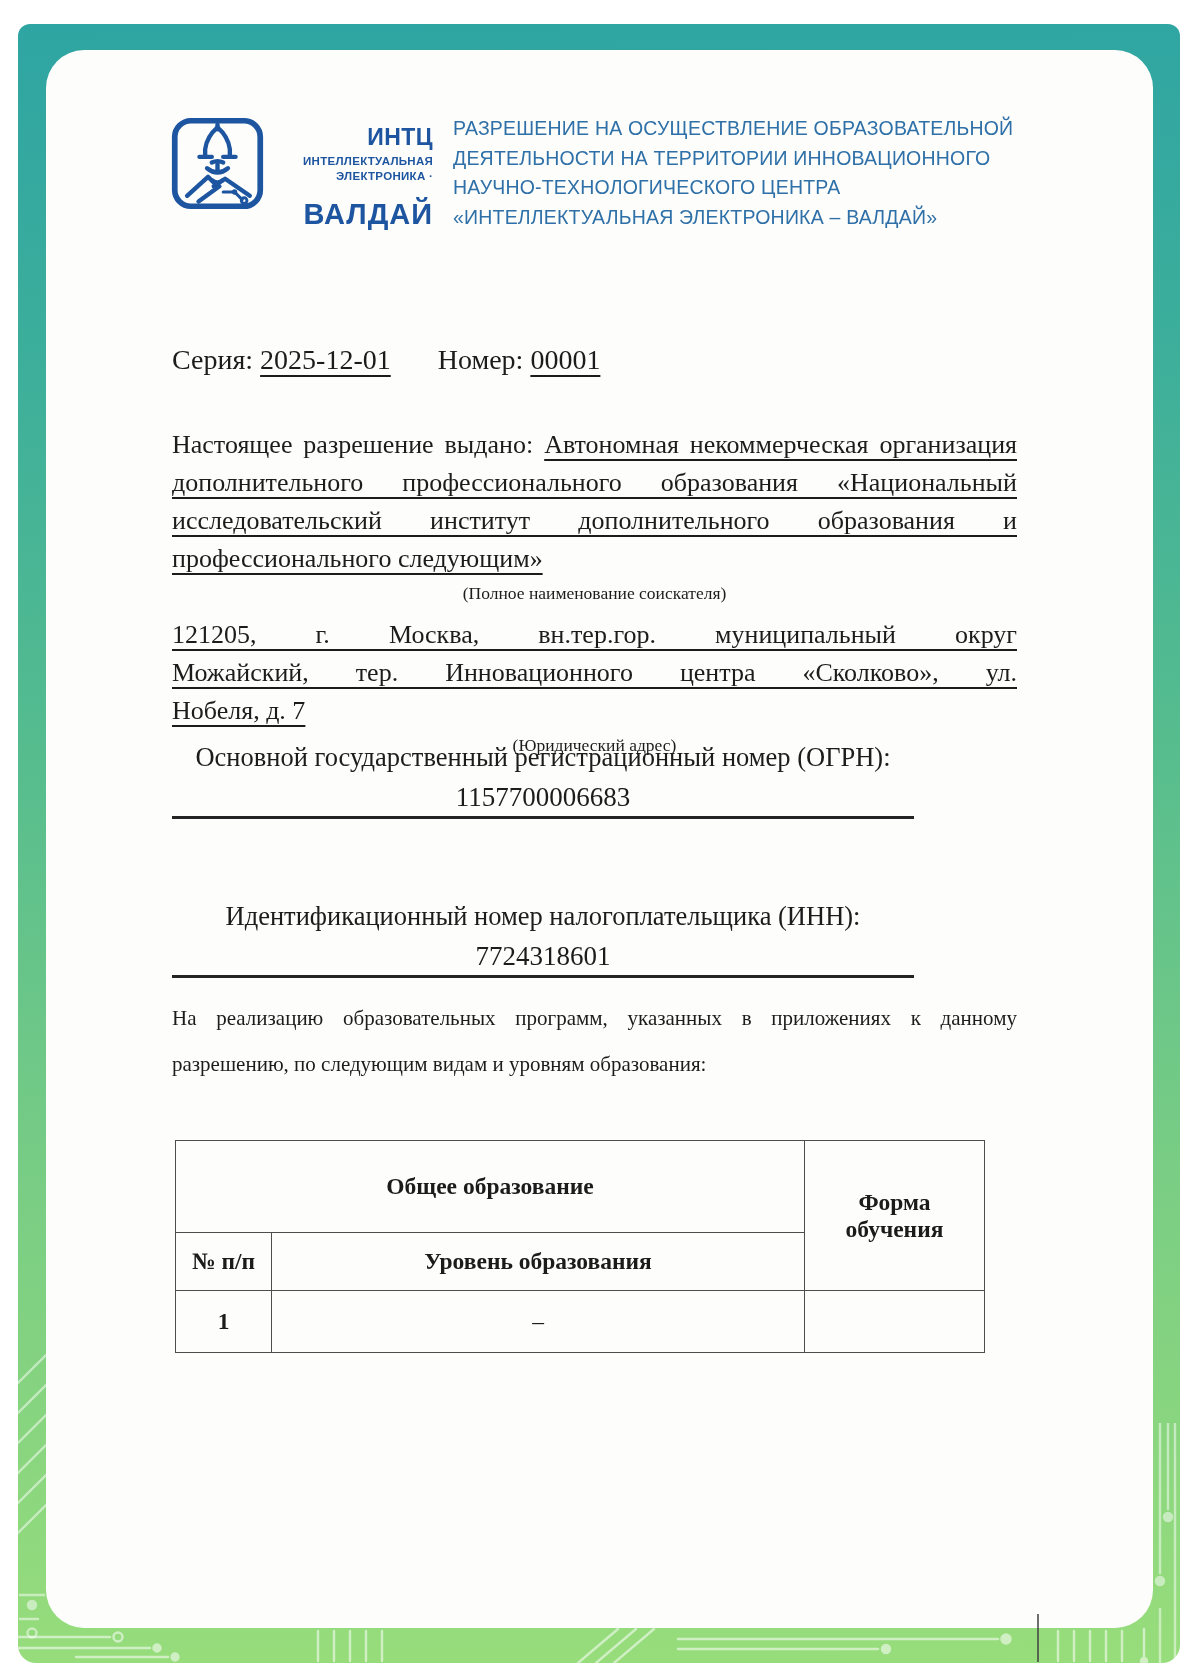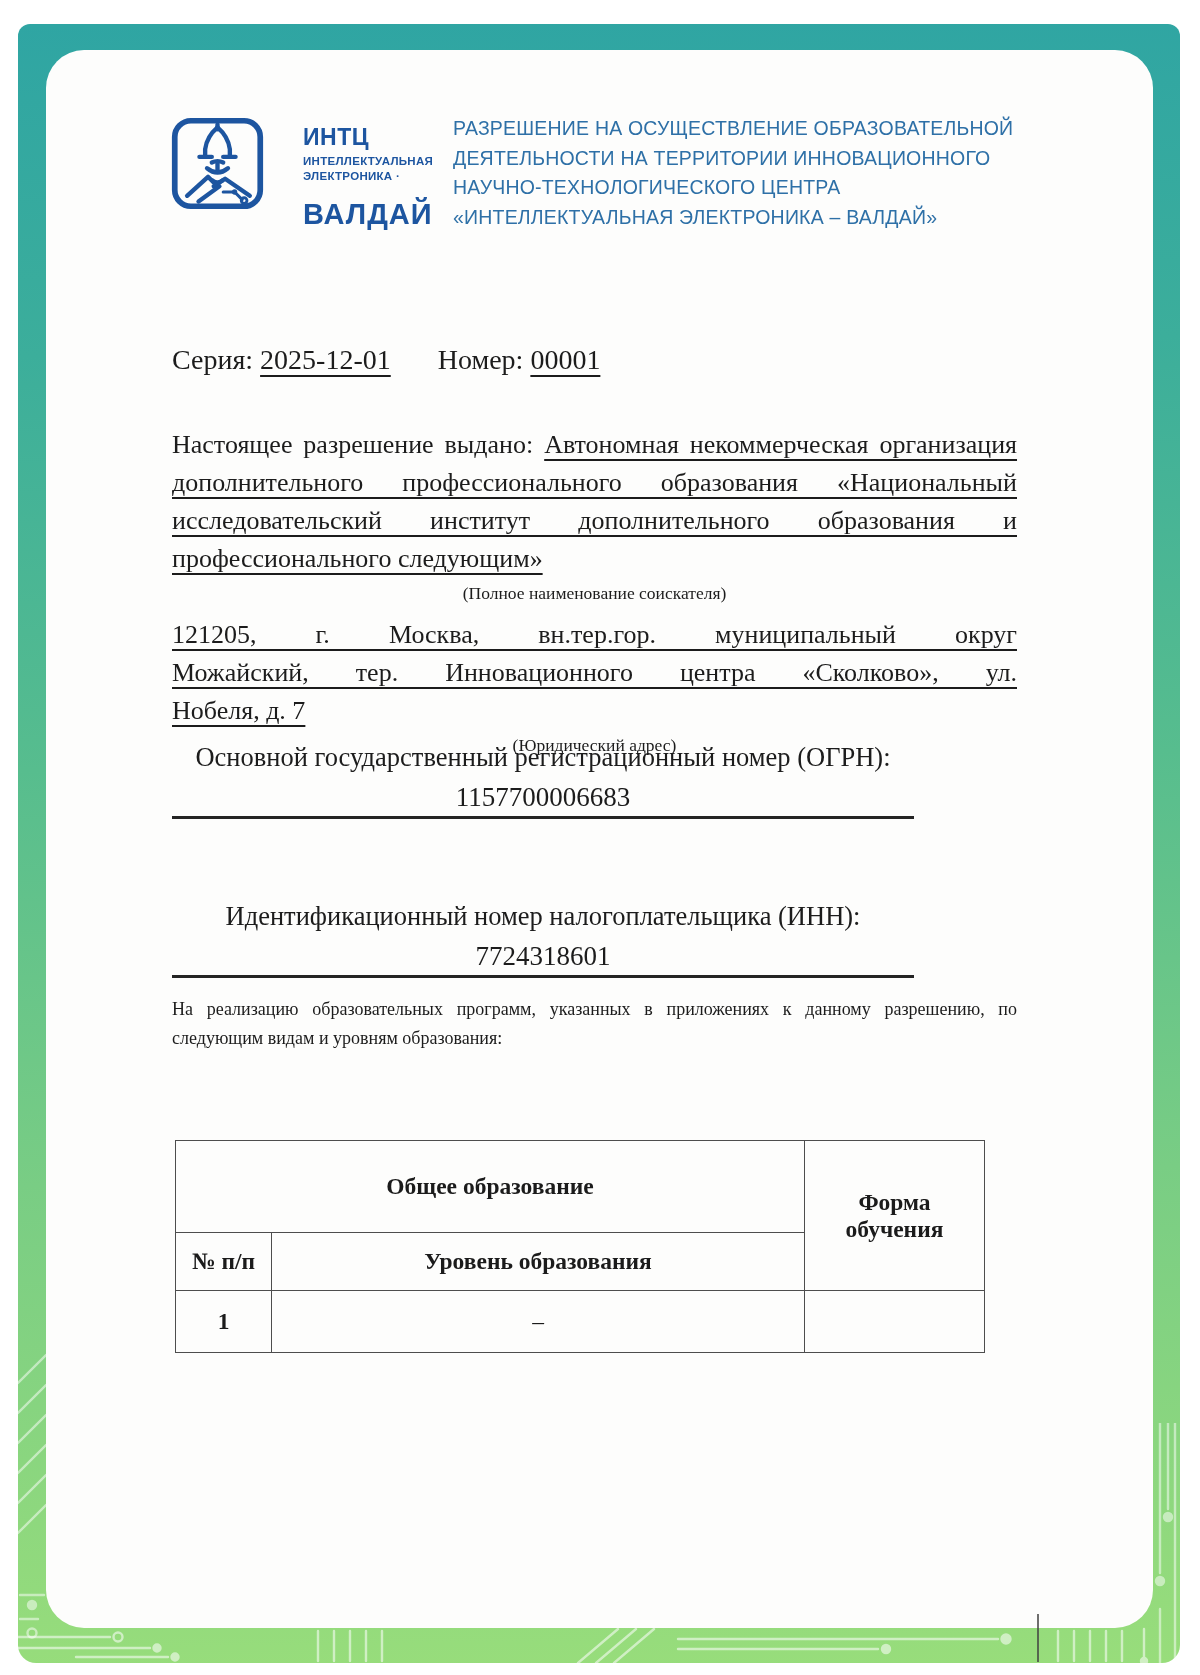--- a/index.html
+++ b/index.html
@@ -11,21 +11,21 @@
         background:linear-gradient(179deg,#2fa5a3 0%,#3cae9b 20%,#57bd8e 45%,#79cd84 70%,#98dd7b 100%);}
   .inner{position:absolute;left:28px;top:26px;right:27px;bottom:35px;background:#fdfdfc;border-radius:38px;}
   .circ{position:absolute;}
   .circ-bottom{left:0;bottom:0;width:100%;height:36px;}
   .circ-left{left:0;bottom:0;width:28px;height:320px;}
   .circ-right{right:0;bottom:0;width:27px;height:240px;}
   .content{position:absolute;left:0;top:0;width:100%;height:100%;z-index:5;}
 
   
   .logo-row{position:absolute;left:170px;top:116px;display:flex;}
-  .logo-text{margin-left:38px;margin-top:8px;color:#1d55a0;font-family:"Liberation Sans",sans-serif;}
+  .logo-text{margin-left:38px;margin-top:8px;color:#1d55a0;font-family:"Liberation Sans",sans-serif;text-align:right;}
   .logo-abbr{font-size:23px;font-weight:bold;letter-spacing:.5px;}
   .logo-sub{font-size:11.5px;font-weight:bold;letter-spacing:.3px;line-height:15px;margin-top:3px;}
   .logo-name{font-size:29px;font-weight:bold;letter-spacing:1px;margin-top:14px;}
 
   
   .title{position:absolute;left:453px;top:114px;width:580px;
          font-family:"Liberation Sans",sans-serif;font-size:19.5px;line-height:29.5px;
          color:#2e70a7;letter-spacing:.2px;}
 
   
@@ -38,21 +38,21 @@
   .jl{text-align:justify;text-align-last:justify;}
   .caption{text-align:center;font-size:17.5px;line-height:22px;margin:4px 0 10px 0;}
   .addr{margin-top:12px;}
 
   .num-block{position:absolute;left:172px;width:742px;text-align:center;}
   .num-block .lbl{font-size:26.5px;}
   .num-block .val{font-size:27px;margin-top:9px;}
   .rule{border-bottom:3.2px solid #242424;margin-top:3px;}
   .ogrn{top:742px;} .inn{top:901px;}
 
-  .intro{position:absolute;left:172px;top:995px;width:845px;font-size:18px;line-height:29px;text-align:justify;}
+  .intro{position:absolute;left:172px;top:995px;width:845px;font-size:21px;line-height:46px;text-align:justify;}
 
   
   table.lvl{position:absolute;left:175px;top:1140px;width:810px;border-collapse:collapse;
             font-size:23.5px;color:#1b1b1b;padding-left:40px;}
   table.lvl td{border:1.6px solid #4d4d4d;text-align:center;vertical-align:middle;padding:0 6px;}
   .b{font-weight:bold;}
   .r1{height:92px;} .r2{height:58px;} .r3{height:62px;}
   .c-num{width:83px;} .c-form{width:167px;}
 
   .artifact{position:absolute;left:1037px;top:1614px;width:2px;height:48px;background:#3f3f3f;opacity:.75;}

